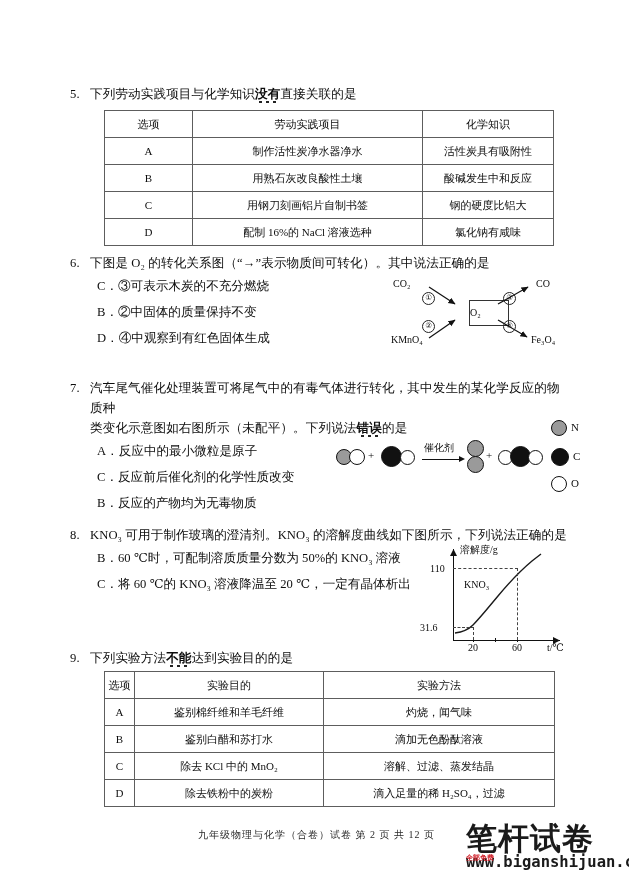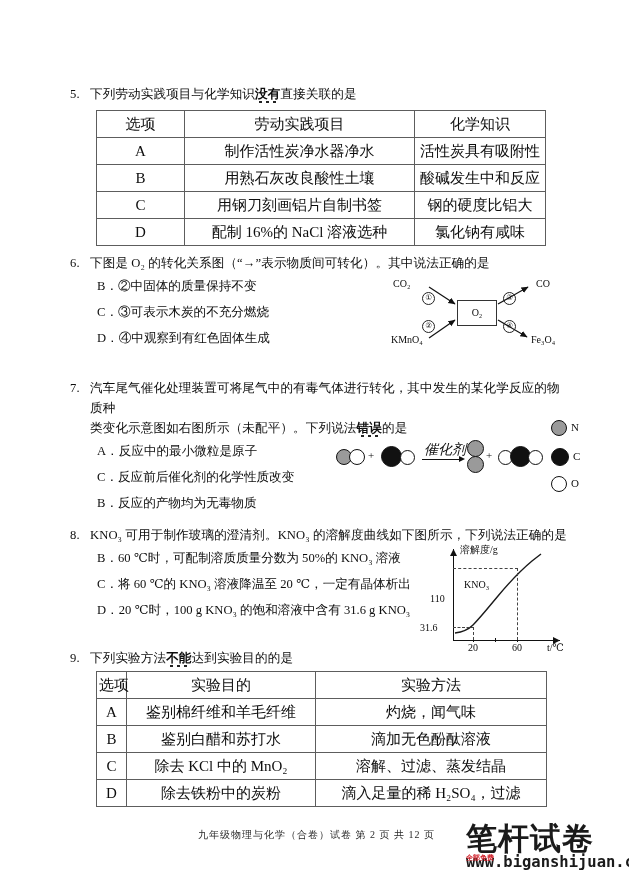--- a/index.html
+++ b/index.html
@@ -58,22 +58,23 @@
     bottom: -2px;
     height: 2px;
     background-image: radial-gradient(circle, #222 45%, transparent 46%);
     background-size: 7px 2px;
     background-repeat: repeat-x;
   }
   
   table.exam {
     position: absolute;
     border-collapse: collapse;
-    font-size: 15px;
+    font-size: 11px;
     table-layout: fixed;
+    margin-left: 8px;
   }
   table.exam td {
     border: 1px solid #5d5d5d;
     text-align: center;
     height: 26px;
     padding: 0 2px;
     line-height: 24px;
     white-space: nowrap;
   }
   
@@ -92,40 +93,41 @@
     height: 11px;
     border: 1px solid #222;
     border-radius: 50%;
     font-size: 7.5px;
     line-height: 10px;
     text-align: center;
   }
   .o2box {
     position: absolute;
     border: 1px solid #333;
-    text-align: center;
+    text-align: left;
+    margin-left: 12px;
   }
   
   .fig-mol {
     position: absolute;
   }
   .atom {
     position: absolute;
     border-radius: 50%;
     border: 1px solid #111;
     box-sizing: border-box;
   }
   .atom.N { background: #9a9a9a; }
   .atom.C { background: #111111; }
   .atom.O { background: #ffffff; }
   .plus, .legend-t, .cat-t {
     position: absolute;
     font-size: 11px;
   }
-  .cat-t { font-size: 14px; font-style: italic; }
+  .cat-t { font-size: 10px; }
   .arrow-line {
     position: absolute;
     height: 1px;
     background: #111;
   }
   .arrow-head {
     position: absolute;
     width: 0; height: 0;
     border-left: 6px solid #111;
     border-top: 3.5px solid transparent;
@@ -242,22 +244,22 @@
         <td>氯化钠有咸味</td>
       </tr>
     </tbody>
   </table>
 
   <div class="q" style="top:253px;">
     <div class="q-head">
       <span class="q-num">6.</span>
       <span class="q-text">下图是 O₂ 的转化关系图（“→”表示物质间可转化）。其中说法正确的是</span>
     </div>
+    <div class="opt">C．③可表示木炭的不充分燃烧</div>
     <div class="opt">B．②中固体的质量保持不变</div>
-    <div class="opt">C．③可表示木炭的不充分燃烧</div>
     <div class="opt">D．④中观察到有红色固体生成</div>
   </div>
 
   <div class="fig-o2" style="left:391px; top:278px; width:185px; height:68px;">
     <span class="lab" style="left:2px; top:0px;">CO₂</span>
     <span class="lab" style="left:145px; top:0px;">CO</span>
     <span class="lab" style="left:0px; top:56px;">KMnO₄</span>
     <span class="lab" style="left:140px; top:56px;">Fe₃O₄</span>
 
     <div class="o2box" style="left:66px; top:22px; width:38px; height:24px;">
@@ -324,38 +326,37 @@
     <span class="legend-t" style="left:235px; top:59px;">O</span>
   </div>
 
   <div class="q" style="top:525px;">
     <div class="q-head">
       <span class="q-num">8.</span>
       <span class="q-text">KNO₃ 可用于制作玻璃的澄清剂。KNO₃ 的溶解度曲线如下图所示，下列说法正确的是</span>
     </div>
     <div class="opt">B．60 ℃时，可配制溶质质量分数为 50%的 KNO₃ 溶液</div>
     <div class="opt">C．将 60 ℃的 KNO₃ 溶液降温至 20 ℃，一定有晶体析出</div>
-    <div class="opt">D．20 ℃时，100 g KNO₃ 的饱和溶液中含有 31.6 g KNO₃</div>
   </div>
 
   <div class="fig-chart" style="left:408px; top:543px; width:160px; height:105px;">
 
     <div class="axis" style="left:45px; top:6px; width:1.3px; height:92px;"></div>
     <div class="axis" style="left:45px; top:97px; width:107px; height:1.3px;"></div>
     <svg width="160" height="105" style="position:absolute; left:0; top:0;">
       <path d="M45.5,6 L42,13 L49,13 z" fill="#111"></path>
       <path d="M152,97.5 L145,94 L145,101 z" fill="#111"></path>
 
       <path d="M47,90 C55,89 60,87 65,82 C72,75 80,65 90,53 C100,41 112,28 124,18 L133,11" fill="none" stroke="#1a1a1a" stroke-width="1.4"></path>
     </svg>
 
     <span class="ch-lab" style="left:52px; top:0px;">溶解度/g</span>
     <span class="ch-lab" style="left:139px; top:99px;">t/℃</span>
 
-    <span class="ch-lab" style="left:22px; top:20px;margin-top:30px;">110</span>
+    <span class="ch-lab" style="left:22px; top:20px;">110</span>
     <span class="ch-lab" style="left:12px; top:79px;">31.6</span>
     <span class="ch-lab" style="left:60px; top:99px;">20</span>
     <span class="ch-lab" style="left:104px; top:99px;">60</span>
 
     <div class="tick" style="left:65px; top:95px;"></div>
     <div class="tick" style="left:87px; top:95px;"></div>
     <div class="tick" style="left:109px; top:95px;"></div>
 
     <div class="dash-h" style="left:45px; top:25px; width:65px;"></div>
     <div class="dash-v" style="left:109px; top:25px; height:72px;"></div>

